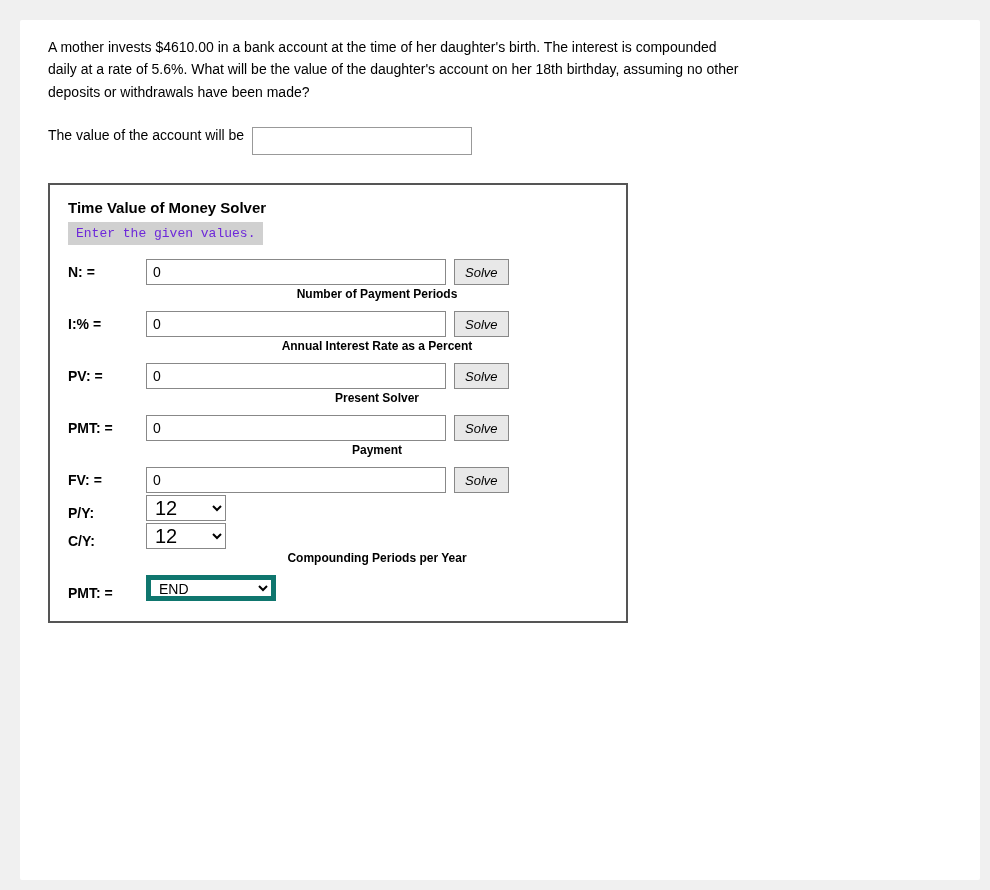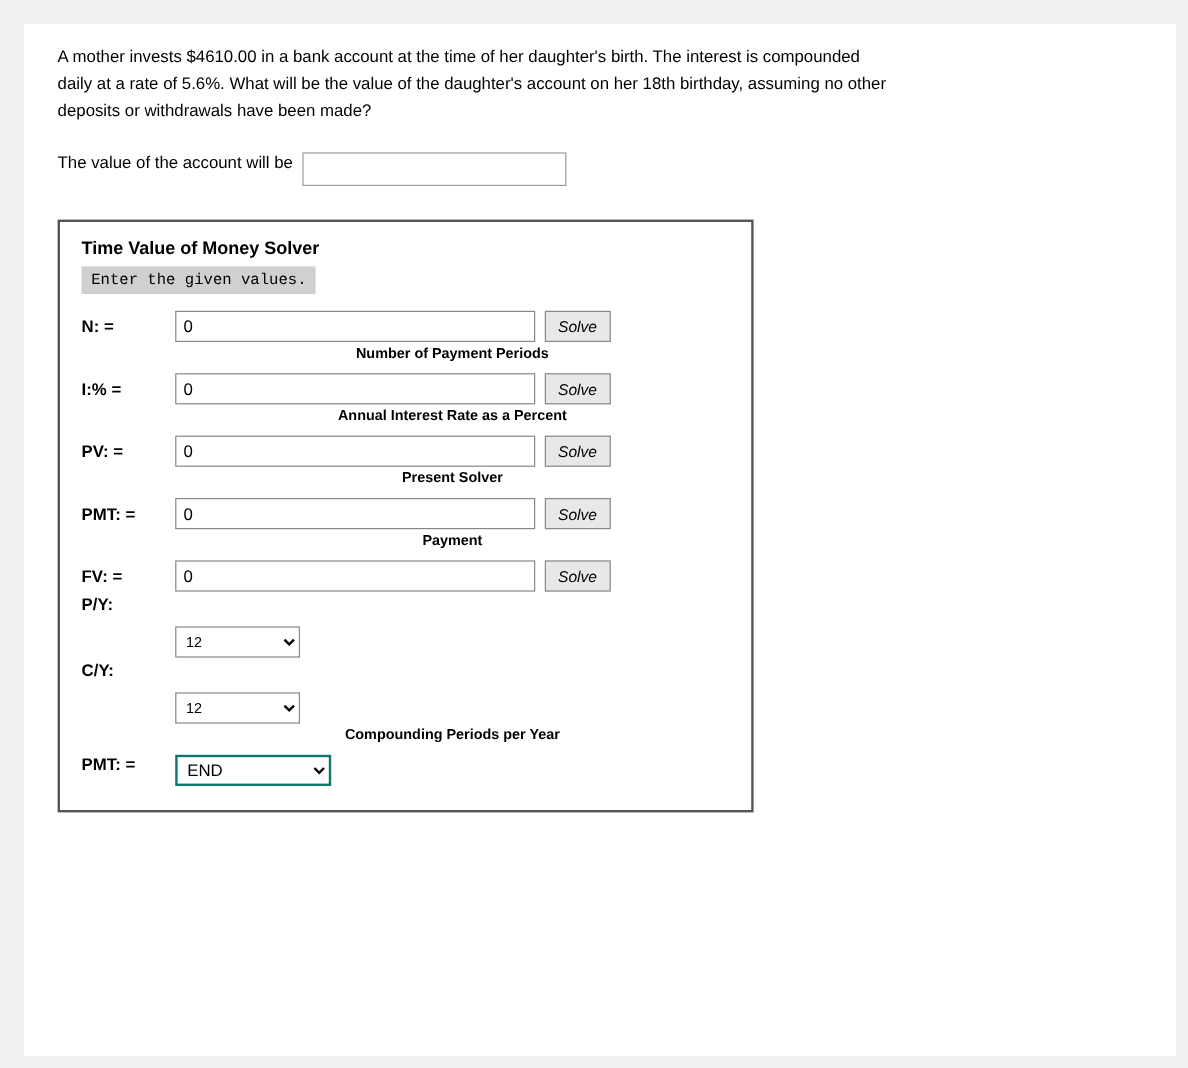--- a/index.html
+++ b/index.html
@@ -62,21 +62,21 @@
 
     .solver-title {
       font-size: 15px;
       font-weight: bold;
       margin-bottom: 6px;
     }
 
     .solver-subtitle {
       font-family: 'Courier New', monospace;
       font-size: 13px;
-      color: #000000;
+      color: #6d28d9;
       background: #d0d0d0;
       padding: 4px 8px;
       margin-bottom: 14px;
       display: inline-block;
     }
 
     .field-row {
       display: flex;
       align-items: center;
       margin-bottom: 2px;
@@ -112,45 +112,44 @@
     .field-description {
       font-size: 12px;
       font-weight: bold;
       margin-bottom: 10px;
       margin-left: 78px;
       text-align: center;
     }
 
     .select-row {
       display: flex;
-      align-items: flex-start;
+      align-items: flex-end;
       margin-bottom: 2px;
       gap: 8px;
     }
 
     .select-label {
       font-size: 14px;
       font-weight: bold;
       min-width: 70px;
     }
 
     .field-select {
-      width: 104px;
+      width: 80px;
       height: 26px;
       border: 1px solid #888;
-      font-size: 12px;
+      font-size: 20px;
       background: #fff;
       padding: 0 4px;
-      margin-top: 27px;
     }
 
     .pmt-end-select {
       width: 130px;
       height: 26px;
-      border: 2px solid #0f766e;
+      border: 5px solid #0f766e;
       font-size: 14px;
       background: #fff;
       padding: 0 4px;
     }
   </style>
 </head>
 <body>
 
 <div class="page-container">
 

